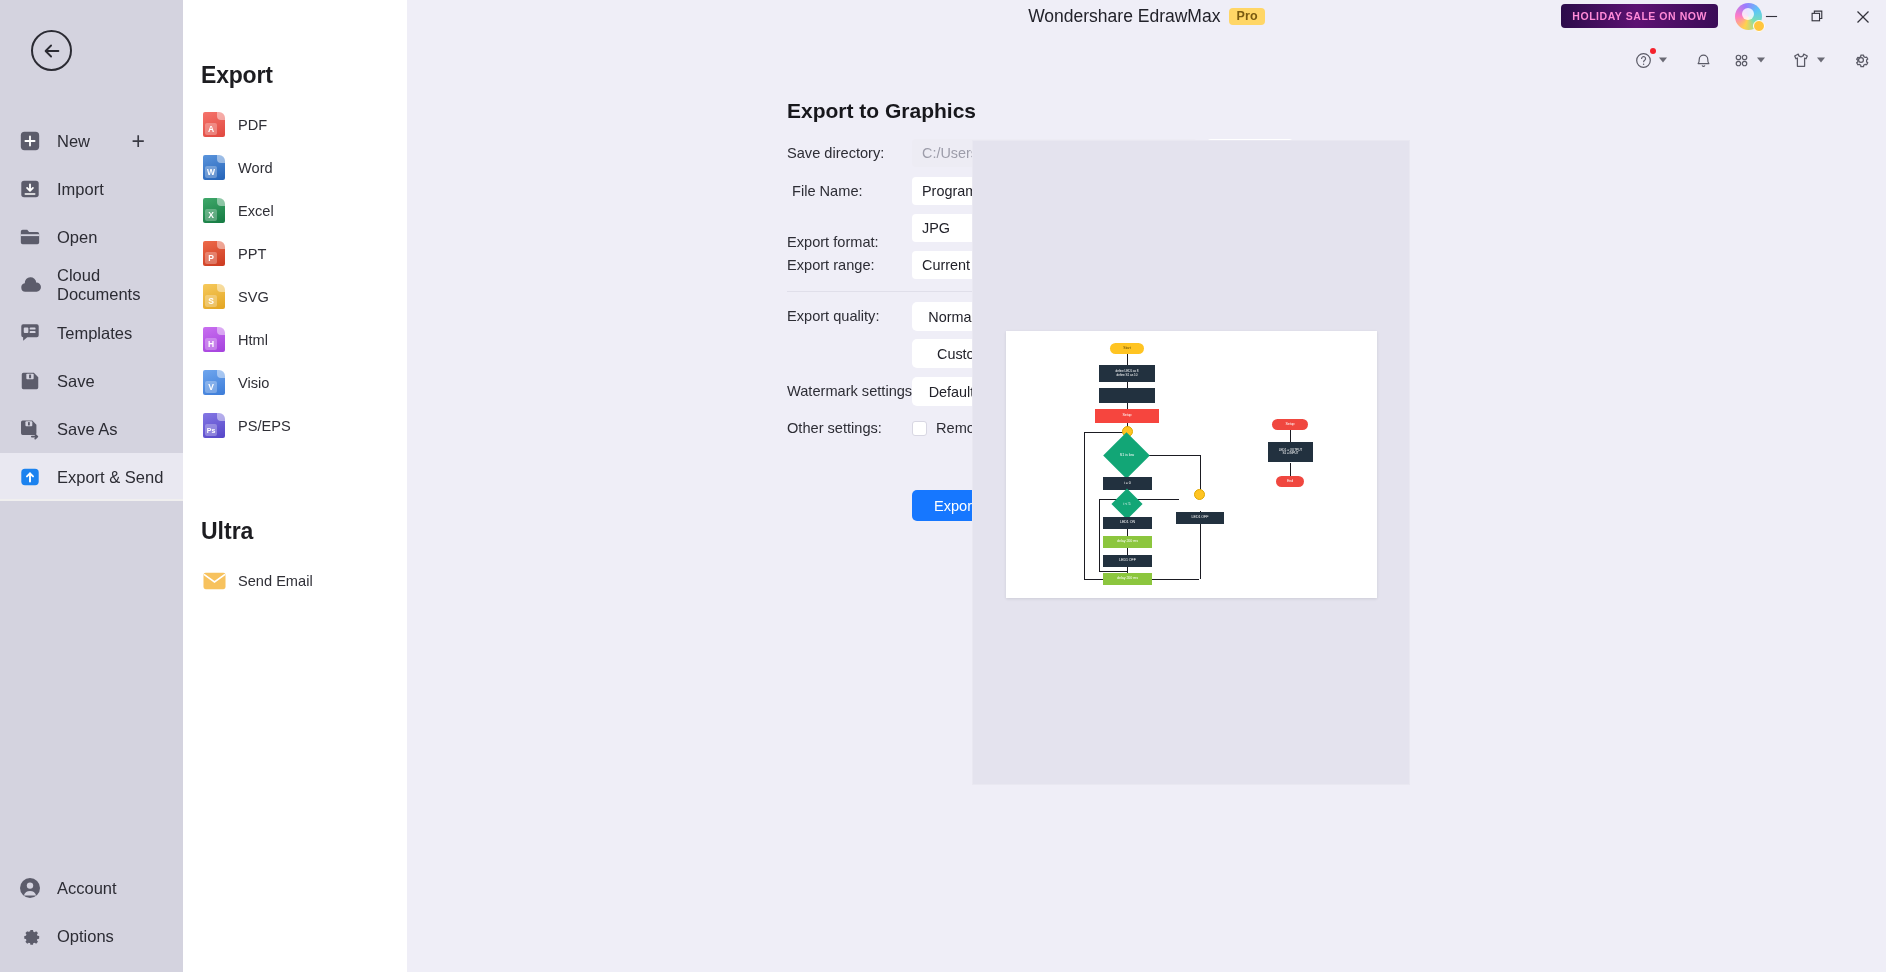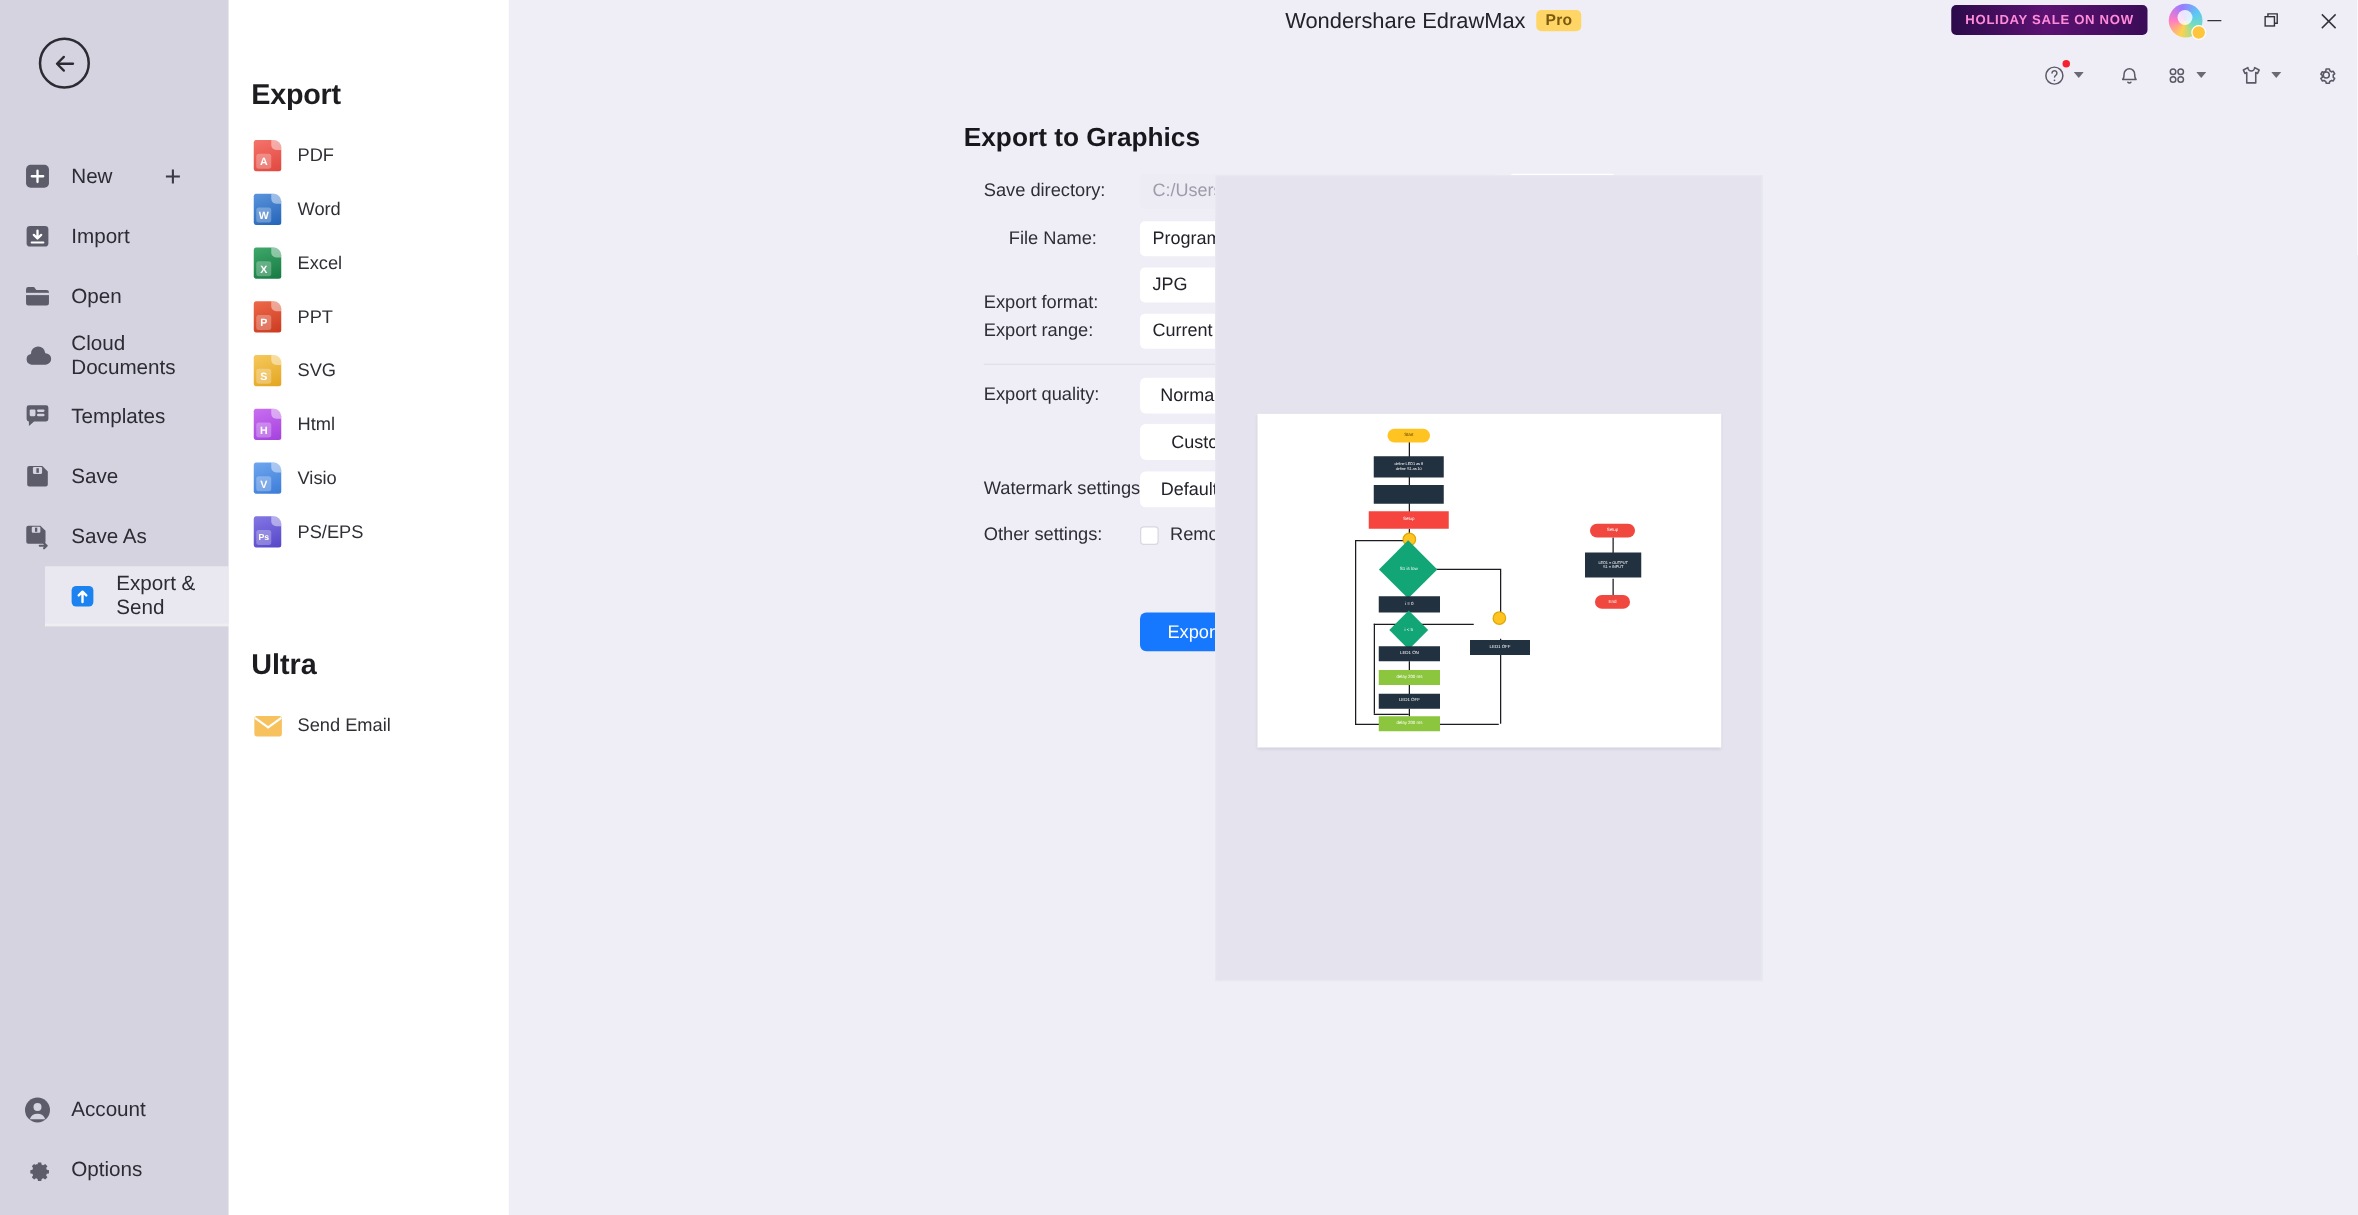--- a/index.html
+++ b/index.html
@@ -30,21 +30,21 @@
     position: relative;
     height: 48px; display: flex; align-items: center;
     padding-left: 17px; cursor: pointer;
     color: #2c2c34; font-size: 16.5px;
   }
   .rail-item .ri-ico {
     width: 26px; height: 26px; margin-right: 14px;
     display: flex; align-items: center; justify-content: center;
     flex: 0 0 26px;
   }
-  .rail-item.active { background: #E9E8F1; margin-left: 36px; }
+  .rail-item.active { background: #E9E8F1; }
   .rail-item.active::before {
     content: ""; position: absolute; left: 0; bottom: 0;
     width: 100%; height: 2px; background: #f0efef;
   }
   .rail-item .plus-right {
     position: absolute; right: 38px; top: 50%; transform: translateY(-50%);
     font-size: 23px; color: #3a3a44; font-weight: 300; line-height: 1;
   }
   .rail-bottom { position: absolute; left: 0; bottom: 12px; width: 183px; }
 
@@ -579,29 +579,29 @@
       </div>
       <div class="spacer12"></div>
       <div class="tool">
         <svg width="18" height="18" viewBox="0 0 20 20" fill="none" stroke="currentColor" stroke-width="1.4">
             <circle cx="10" cy="10" r="2.7"></circle>
             <path d="M16.2 12.1l1.3.9-1.3 2.3-1.5-.5a6 6 0 01-1.6.9l-.3 1.6H9.9l-.3-1.6a6 6 0 01-1.6-.9l-1.5.5-1.3-2.3 1.3-.9a6 6 0 010-1.8l-1.3-1 1.3-2.2 1.5.5a6 6 0 011.6-1L9.9 4.6h2.9l.3 1.6c.6.2 1.1.5 1.6 1l1.5-.5 1.3 2.2-1.3 1a6 6 0 010 1.8z" stroke-linejoin="round"></path>
           </svg>
       </div>
     </div>
 
-    <div class="form-title" style="left:364px">Export to Graphics</div>
+    <div class="form-title" style="left:380px">Export to Graphics</div>
 
     <div class="row" style="left:380px; top:139px">
       <span class="lbl">Save directory:</span>
     </div>
     <div class="field disabled" style="left:505px; top:139px; width:285px">C:/Users/rimzh/OneDrive/Documents</div>
     <div class="browse-btn" style="left:800px; top:139px">Browse</div>
 
-    <div class="row" style="left:400px; top:177px">
+    <div class="row" style="left:385px; top:177px">
       <span class="lbl">File Name:</span>
     </div>
     <div class="field" style="left:505px; top:177px; width:381px">Programming Flowchart11</div>
 
     <div class="row" style="left:380px; top:228px">
       <span class="lbl">Export format:</span>
     </div>
     <div class="select" style="left:505px; top:214px; width:381px">
       <span>JPG</span>
       <span class="ar">

